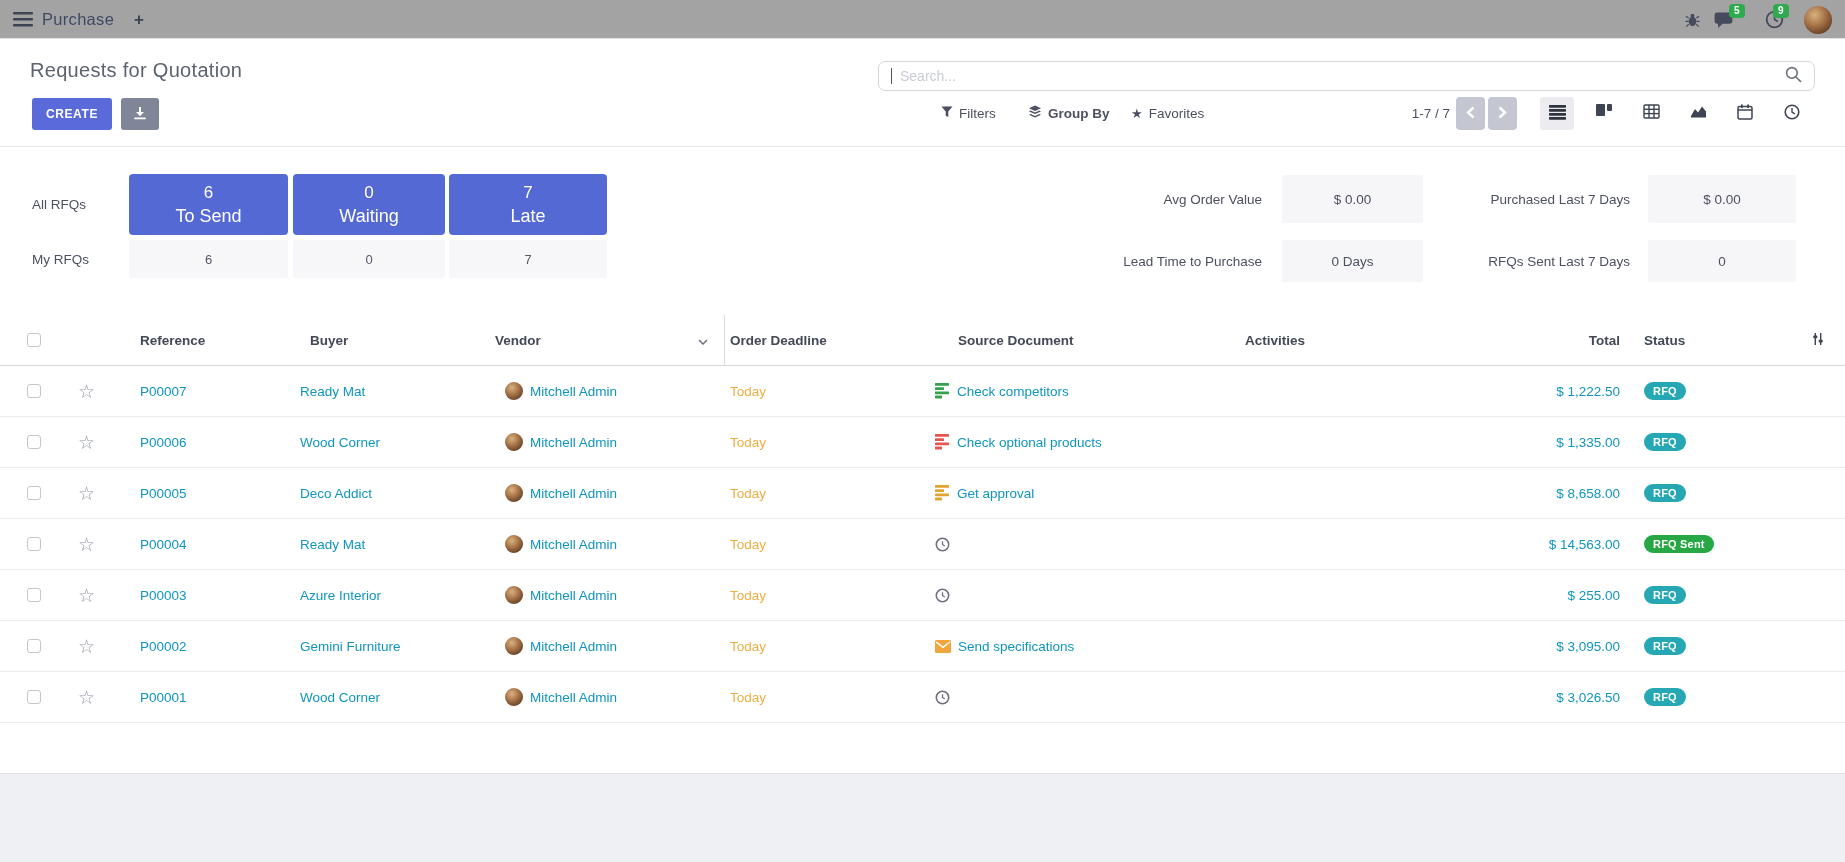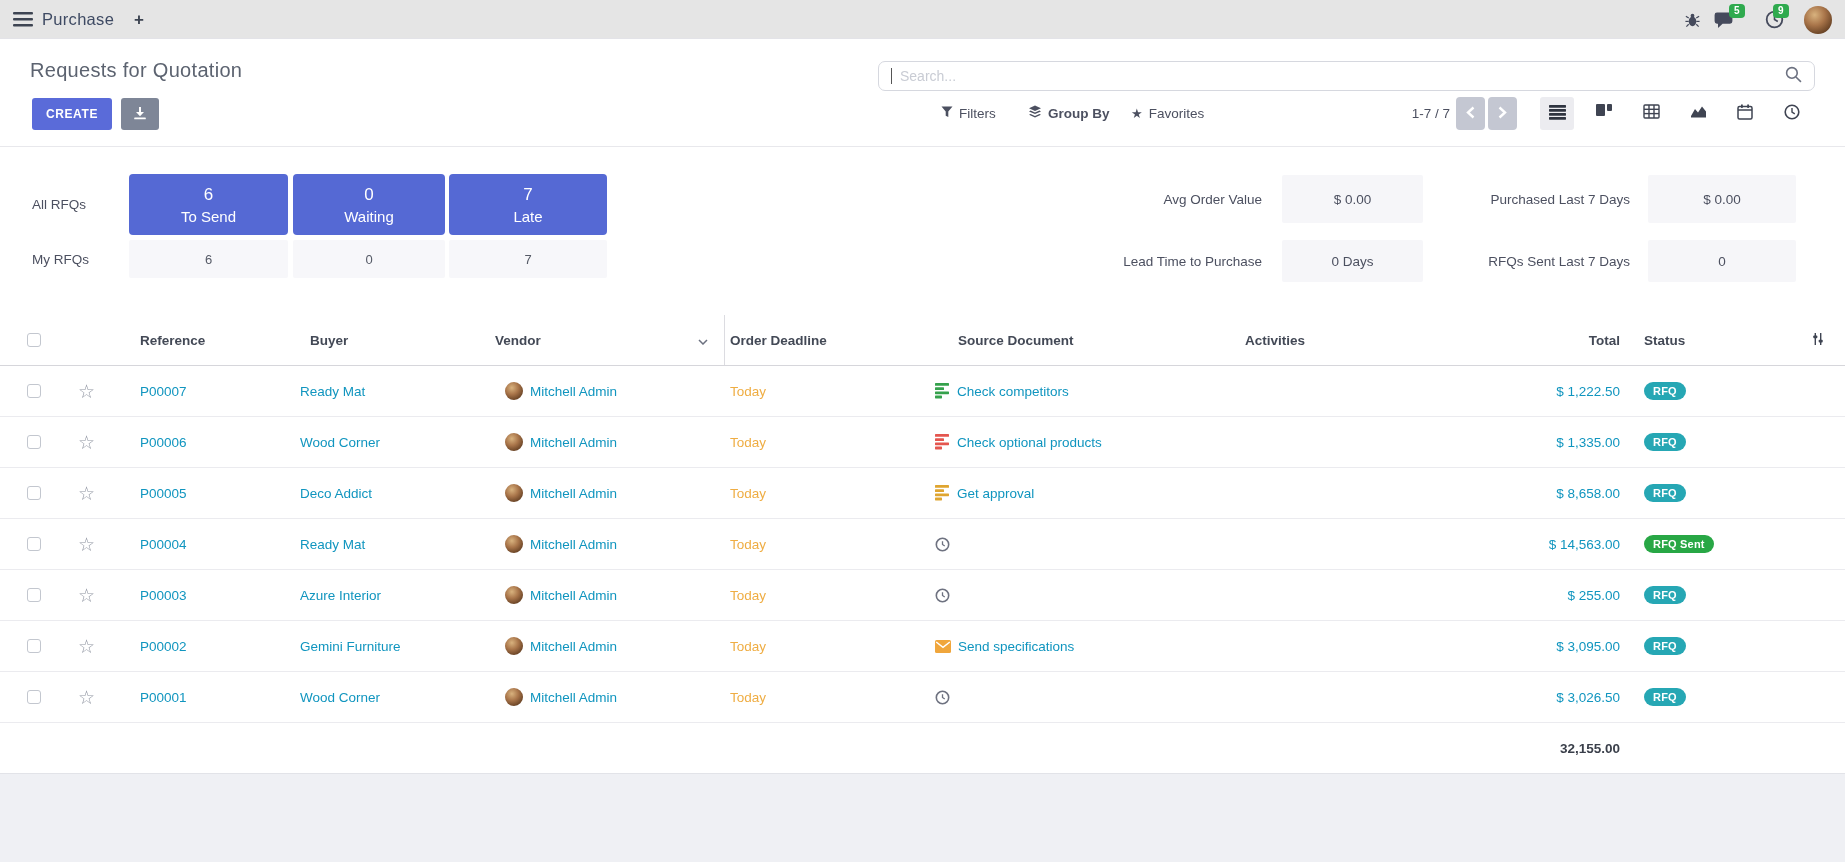--- a/index.html
+++ b/index.html
@@ -1,20 +1,20 @@
 <!DOCTYPE html>
 <html><head>
 <meta charset="utf-8">
 <style>
   * { margin:0; padding:0; box-sizing:border-box; }
   body { font-family:"Liberation Sans", sans-serif; background:#eff0f4; }
   .screen { position:relative; width:1845px; height:862px; background:#fff; overflow:hidden; color:#4c5060; }
 
   
-  .navbar { position:absolute; left:0; top:0; width:1845px; height:39px; background:#e5e5e5; border-bottom:1px solid #e3e3e8; z-index:10; }
+  .navbar { position:absolute; left:0; top:0; width:1845px; height:39px; background:#a3a3a3; border-bottom:1px solid #e3e3e8; z-index:10; }
   .hamburger { position:absolute; left:13px; top:12px; cursor:pointer; }
   .app-title { position:absolute; left:42px; top:0; height:39px; display:flex; align-items:center; font-size:16.5px; font-weight:500; color:#3e4a63; letter-spacing:.3px; }
   .plus-btn { position:absolute; left:134px; top:0; height:39px; display:flex; align-items:center; font-size:17px; font-weight:700; color:#3d4452; cursor:pointer; }
   .systray-btn { position:absolute; top:0; height:39px; display:flex; align-items:center; justify-content:center; cursor:pointer; }
   .systray-badge { position:absolute; background:#2faa4e; color:#fff; font-size:10px; font-weight:700; border-radius:4px; padding:2px 5px; line-height:1; }
   .avatar-lg { position:absolute; left:1804px; top:6px; width:28px; height:28px; border-radius:50%;
     background: radial-gradient(circle at 38% 32%, #d8b27e 0%, #a9754a 40%, #6b4527 75%, #4a2e1a 100%); cursor:pointer; }
 
   
   .page-title { position:absolute; left:30px; top:59px; font-size:20px; color:#5c6370; letter-spacing:.3px; }
@@ -28,21 +28,21 @@
   .pager-text { position:absolute; left:1360px; top:97px; width:90px; height:33px; display:flex; align-items:center; justify-content:flex-end; font-size:13.5px; color:#4c5060; }
   .pg-btn { position:absolute; top:97px; width:29px; height:33px; background:#c4c7d2; border:none; border-radius:4px; display:flex; align-items:center; justify-content:center; cursor:pointer; }
   .vs-btn { position:absolute; top:97px; width:34px; height:33px; display:flex; align-items:center; justify-content:center; border-radius:3px; cursor:pointer; }
   .vs-btn.active { background:#ececf0; }
   .cp-divider { position:absolute; left:0; top:146px; width:1845px; height:1px; background:#e8e8ec; }
 
   
   .dash-label { position:absolute; font-size:13.5px; color:#4c5060; display:flex; align-items:center; }
   .dash-card { position:absolute; top:174px; height:61px; background:#5569d4; border-radius:4px; color:#fff; display:flex; flex-direction:column; align-items:center; justify-content:center; gap:3px; cursor:pointer; }
   .dash-card .cnt { font-size:17px; font-weight:500; }
-  .dash-card .lbl { font-size:15px; }
+  .dash-card .lbl { font-size:18px; }
   .dash-mycell { position:absolute; top:240px; height:38px; background:#f7f7fa; border-radius:2px; display:flex; align-items:center; justify-content:center; font-size:13px; color:#555a66; cursor:pointer; }
   .kpi-label { position:absolute; display:flex; align-items:center; justify-content:flex-end; font-size:13.5px; color:#4c5060; text-align:right; }
   .kpi-value { position:absolute; background:#f6f6f9; border-radius:2px; display:flex; align-items:center; justify-content:center; font-size:13.5px; color:#4c5060; }
 
   
   .table-wrap { position:absolute; left:0; top:315px; width:1845px; }
   .tgrid { display:grid; grid-template-columns:60px 45px 190px 195px 235px 205px 310px 270px 120px 160px 1fr; align-items:stretch; height:51px; border-bottom:1px solid #ebebef; background:#fff; }
   .thead { border-bottom:1px solid #d6d6db; }
   .thead .cell { font-weight:600; color:#434956; }
   .cell { display:flex; align-items:center; font-size:13.5px; color:#5a5f6b; overflow:hidden; white-space:nowrap; }
@@ -546,31 +546,18 @@
       <div class="cell c-source"></div>
       <div class="cell c-total">
           <span class="amount">$ 3,026.50</span>
         </div>
       <div class="cell c-status">
           <span class="badge">RFQ</span>
         </div>
       <div class="cell c-end"></div>
     </div>
 
-    <div class="tgrid tfoot">
-      <div class="cell"></div>
-        <div class="cell"></div>
-        <div class="cell"></div>
-        <div class="cell"></div>
-      <div class="cell"></div>
-        <div class="cell"></div>
-        <div class="cell"></div>
-        <div class="cell"></div>
-      <div class="cell c-total">32,155.00</div>
-      <div class="cell"></div>
-        <div class="cell"></div>
-    </div>
 
   </div>
 
   <div class="bottom-bg"></div>
 
 </div>
 
 </body></html>

